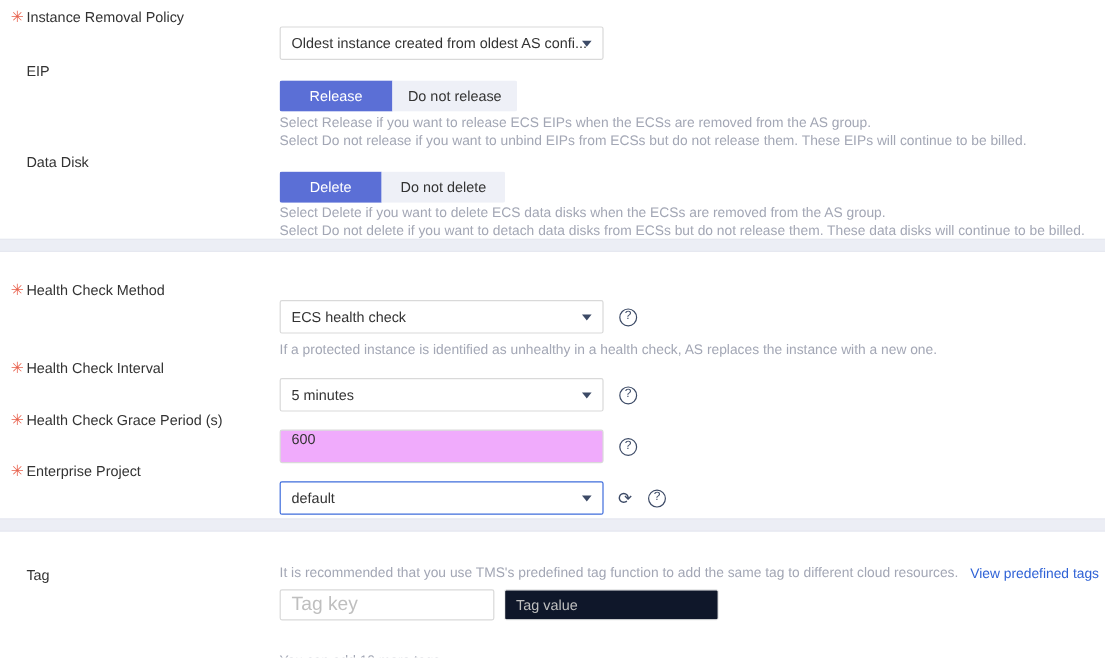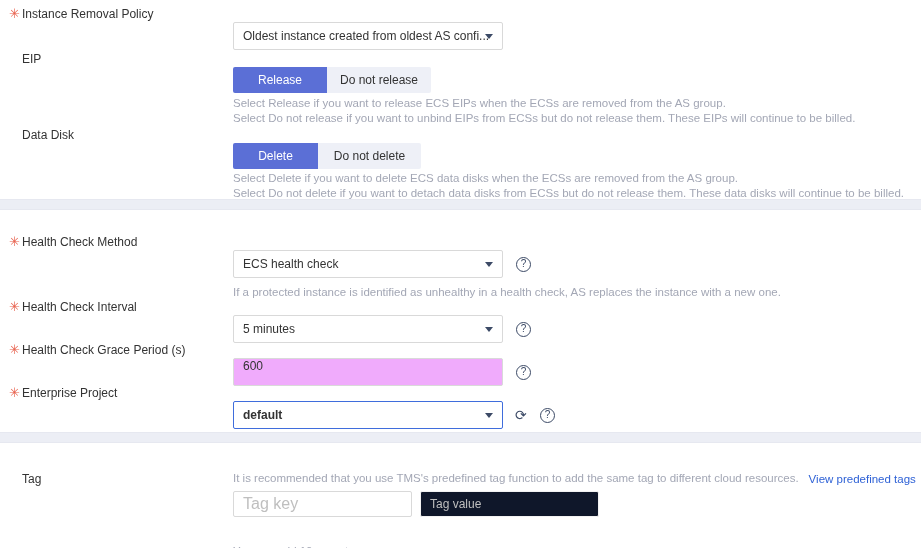--- a/index.html
+++ b/index.html
@@ -70,21 +70,21 @@
     border: 1px solid #d9d9d9;
     border-radius: 2px;
     display: flex;
     align-items: center;
     padding: 0 26px 0 9px;
     font-size: 12px;
     color: #333333;
     white-space: nowrap;
     overflow: hidden;
   }
-  .select.focused { border-color: #3f6ddc; font-weight: bold; }
+  .select.focused { border-color: #3f6ddc; }
   .caret {
     position: absolute;
     right: 9px;
     top: 50%;
     margin-top: -2px;
     width: 0; height: 0;
     border-left: 4.5px solid transparent;
     border-right: 4.5px solid transparent;
     border-top: 5px solid #3c4a66;
   }

